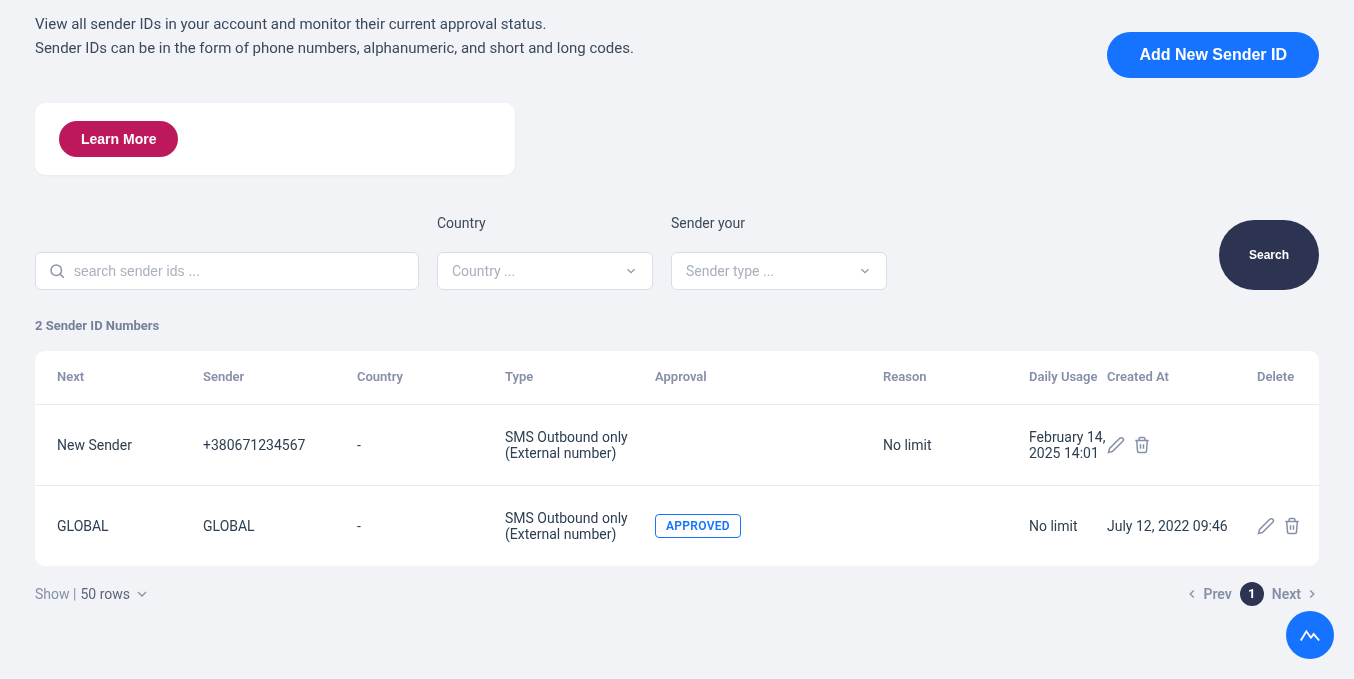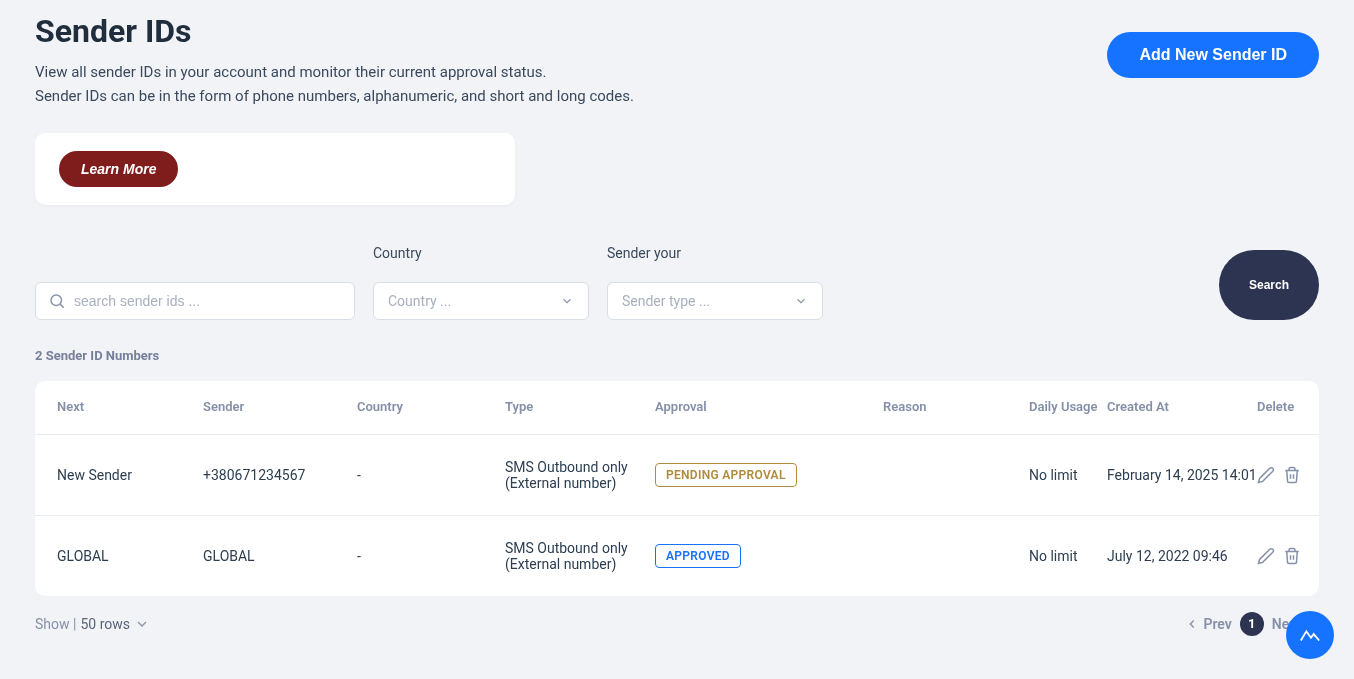--- a/index.html
+++ b/index.html
@@ -59,49 +59,48 @@
   color: #1f2d3d;
   margin-bottom: 8px;
 }
 .card-text {
   font-size: 13.5px;
   color: #4a5568;
   line-height: 1.5;
   max-width: 300px;
 }
 .btn-learn {
-  background: #7f1d1d;
+  background: #be185d;
   color: #fff;
   border: none;
   border-radius: 999px;
   padding: 10px 22px;
   font-size: 14px;
   font-weight: 600;
   cursor: pointer;
   white-space: nowrap;
   flex-shrink: 0;
-  font-style: italic;
 }
 .filter-row {
   display: flex;
   align-items: flex-end;
   gap: 18px;
   margin-bottom: 28px;
 }
 .filter-group {
   display: flex;
   flex-direction: column;
 }
 .filter-label {
   font-size: 14px;
   color: #3a4a5c;
   margin-bottom: 6px;
 }
 .search-box {
-  width: 320px;
+  width: 384px;
   height: 38px;
   border: 1px solid #d9dde5;
   border-radius: 6px;
   background: #fff;
   display: flex;
   align-items: center;
   padding: 0 12px;
 }
 .search-box input {
   border: none;
@@ -266,21 +265,20 @@
 }
 .th-usage {
   line-height: 1.3;
 }
 </style>
 </head>
 <body>
 
 <div class="header-row">
   <div>
-    <h1 class="page-title">Sender IDs</h1>
     <p class="page-subtitle">View all sender IDs in your account and monitor their current approval status.</p>
     <p class="page-subtitle">Sender IDs can be in the form of phone numbers, alphanumeric, and short and long codes.</p>
   </div>
   <button class="btn-add">Add New Sender ID</button>
 </div>
 
 <div class="card">
   <button class="btn-learn">Learn More</button>
 </div>
 
@@ -328,21 +326,20 @@
     <div class="th-usage">Daily Usage</div>
     <div>Created At</div>
     <div>Delete</div>
   </div>
   <div id="table-body">
       <div class="table-row">
     <div>New Sender</div>
     <div>+380671234567</div>
     <div>-</div>
     <div style="padding-right:10px">SMS Outbound only (External number)</div>
-    <div><span class="badge badge-pending">PENDING APPROVAL</span></div>
     <div></div>
     <div>No limit</div>
     <div>February 14, 2025 14:01</div>
     <div class="actions">
       <svg class="action-icon" viewBox="0 0 24 24" fill="none" stroke="#8590a8" stroke-width="2">
             <path d="M17 3a2.8 2.8 0 1 1 4 4L7.5 20.5 2 22l1.5-5.5L17 3z"></path>
           </svg>
       <svg class="action-icon" viewBox="0 0 24 24" fill="none" stroke="#8590a8" stroke-width="2">
             <polyline points="3 6 5 6 21 6"></polyline>
             <path d="M19 6l-1 14a2 2 0 0 1-2 2H8a2 2 0 0 1-2-2L5 6"></path>

